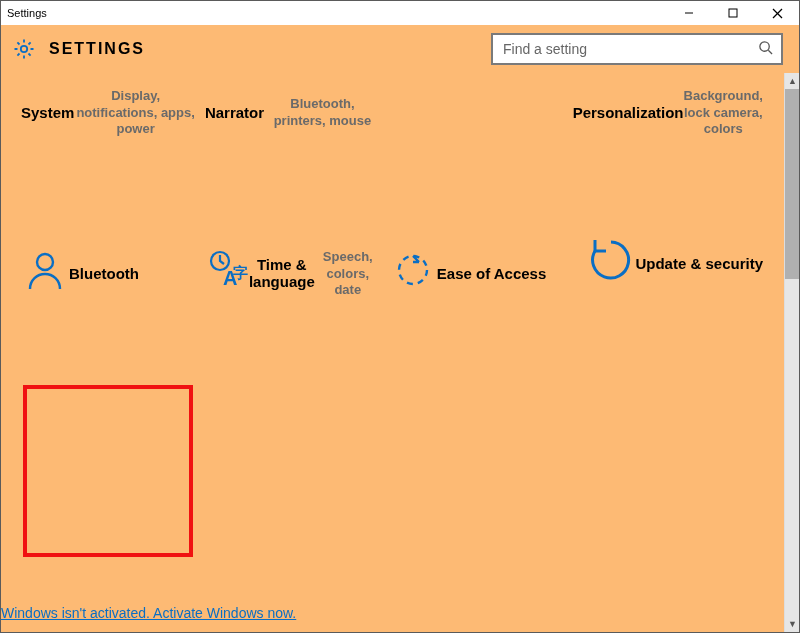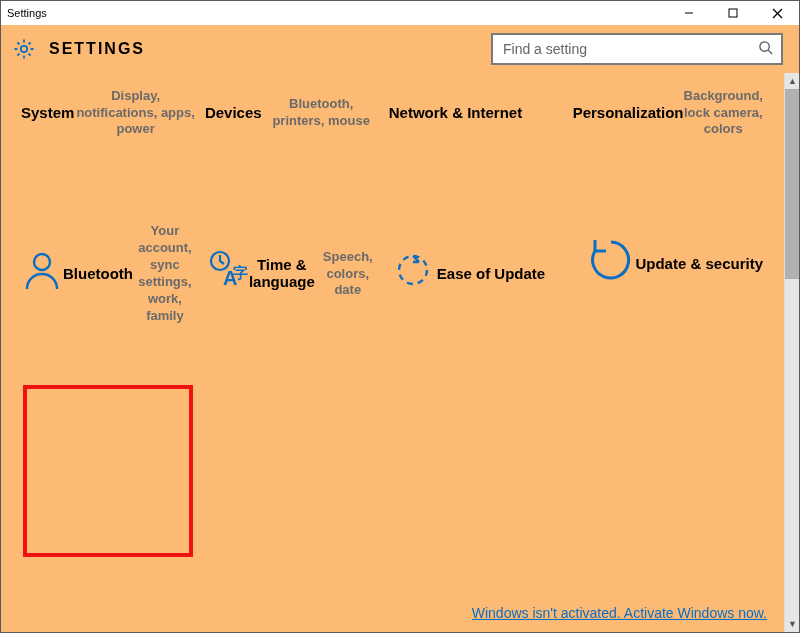--- a/index.html
+++ b/index.html
@@ -148,21 +148,21 @@
     position: absolute;
     left: 22px; top: 312px;
     width: 170px; height: 172px;
     pointer-events: none;
   }
 
   
   .activation {
     position: absolute;
     left: 0; right: 16px; bottom: 10px;
-    text-align: right;
+    text-align: left;
   }
   .activation a {
     color: #0a6ec4;
     font-size: 14px;
     text-decoration: underline;
   }
 </style>
 </head>
 <body>
 
@@ -211,61 +211,59 @@
   <div class="content-wrap">
     <div class="content">
 
       <div class="tiles">
 
         <div class="tile tile-row1">
           <div class="tile-title">System</div>
           <div class="tile-sub">Display, notifications, apps, power</div>
         </div>
         <div class="tile tile-row1">
-          <div class="tile-title">Devices</div>
+          <div class="tile-title">Narrator</div>
           <div class="tile-sub">Bluetooth, printers, mouse</div>
         </div>
         <div class="tile tile-row1">
-          <div class="tile-title">Network &amp; Internet</div>
         </div>
         <div class="tile tile-row1">
           <div class="tile-title">Personalization</div>
           <div class="tile-sub">Background, lock camera, colors</div>
         </div>
 
         <div class="tile tile-row2">
           <span class="tile-icon">
             <svg width="42" height="42" viewBox="0 0 42 42" fill="none" stroke="currentColor" stroke-width="2.4">
               <circle cx="21" cy="13" r="8"></circle>
               <path d="M6 40c0-9 7-15 15-15s15 6 15 15"></path>
             </svg>
           </span>
           <div class="tile-title">Bluetooth</div>
-          <div class="tile-sub">Your account, sync settings, work, family</div>
         </div>
         <div class="tile tile-row2">
           <span class="tile-icon">
             <svg width="44" height="44" viewBox="0 0 44 44" fill="none" stroke="currentColor" stroke-width="2.2">
               <circle cx="15" cy="13" r="9"></circle>
               <path d="M15 7v6l4 3"></path>
               <text x="18" y="37" font-size="20" fill="currentColor" stroke="none" font-family="sans-serif">A</text>
               <text x="28" y="30" font-size="15" fill="currentColor" stroke="none" font-family="sans-serif">字</text>
             </svg>
           </span>
           <div class="tile-title">Time &amp; language</div>
           <div class="tile-sub">Speech, colors, date</div>
         </div>
         <div class="tile tile-row2">
           <span class="tile-icon">
             <svg width="44" height="44" viewBox="0 0 44 44" fill="none" stroke="currentColor" stroke-width="2.4">
               <circle cx="22" cy="22" r="14" stroke-dasharray="6 5"></circle>
               <path d="M22 8l6 6M28 14h-6" stroke-dasharray="0"></path>
             </svg>
           </span>
-          <div class="tile-title">Ease of Update</div>
+          <div class="tile-title">Ease of Access</div>
         </div>
 
         <div class="tile tile-row3">
           <span class="tile-icon">
             <svg width="48" height="48" viewBox="0 0 48 48" fill="none" stroke="currentColor" stroke-width="3">
               <path d="M24 6a18 18 0 1 1-16 9"></path>
               <path d="M8 4v11h11"></path>
             </svg>
           </span>
           <div class="tile-title">Update &amp; security</div>

